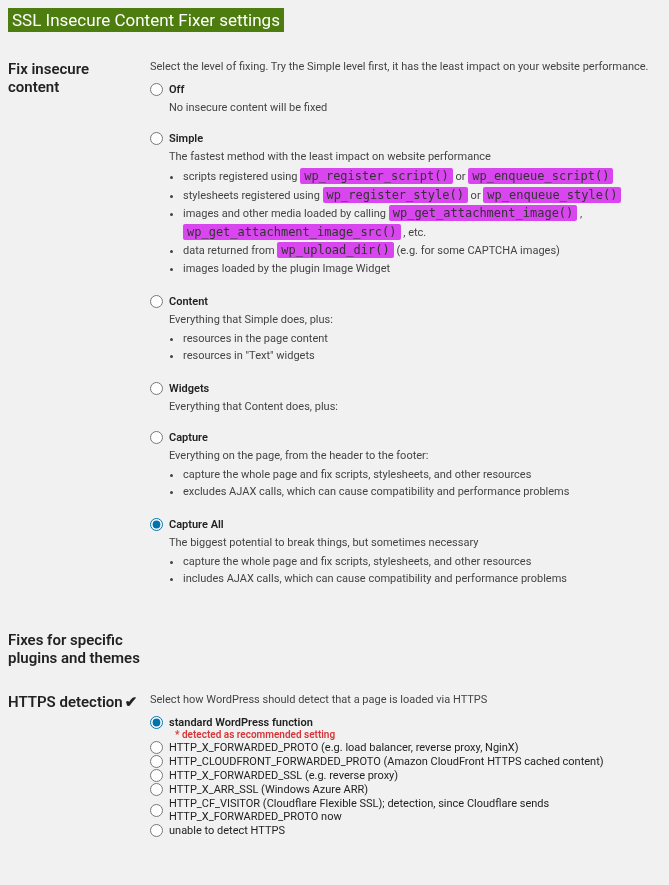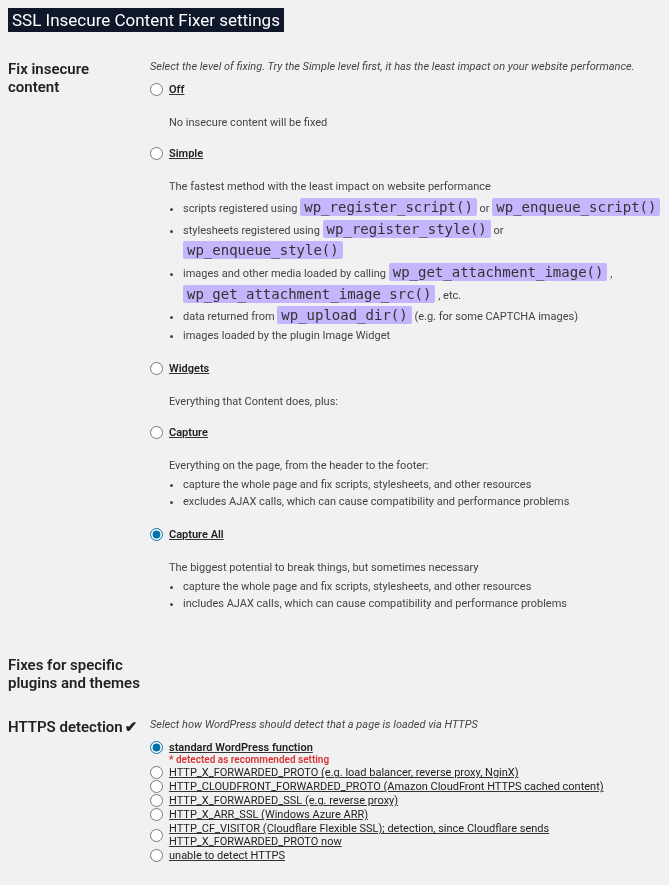--- a/index.html
+++ b/index.html
@@ -1,37 +1,37 @@
 <!DOCTYPE html>
 <html><head>
 <meta charset="utf-8">
 <style>
 * { box-sizing: border-box; margin: 0; padding: 0; }
 body { font-family: -apple-system, BlinkMacSystemFont, "Segoe UI", Roboto, Arial, sans-serif; font-size: 11px; color: #333; background: #f1f1f1; padding: 8px; width: 669px; }
-h1 { background: #0f172a; color: #fff; display: inline-block; padding: 2px 4px; font-size: 17px; font-weight: 400; margin-bottom: 28px; }
+h1 { background: #4d7c0f; color: #fff; display: inline-block; padding: 2px 4px; font-size: 17px; font-weight: 400; margin-bottom: 28px; }
 .form-row { display: flex; margin-bottom: 26px; }
 .form-label { width: 142px; flex-shrink: 0; font-weight: 600; font-size: 15px; color: #222; padding-right: 10px; }
 .form-label .check { margin-left: 2px; }
 .form-content { flex: 1; }
-.desc-italic { font-style: italic; color: #444; margin-bottom: 10px; display: block; }
+.desc-italic { color: #444; margin-bottom: 10px; display: block; }
 .radio-option { margin-bottom: 6px; }
-.radio-row { display: flex; align-items: center; text-decoration: underline; }
+.radio-row { display: flex; align-items: center; }
 .radio-row input[type="radio"] { margin-right: 6px; accent-color: #0073aa; }
 .radio-row label { font-weight: 600; color: #222; cursor: pointer; }
 .radio-row label.normal { font-weight: 400; }
-.option-desc { margin-left: 19px; margin-top: 20px; color: #444; }
+.option-desc { margin-left: 19px; margin-top: 5px; color: #444; }
 .option-list { margin-left: 19px; margin-top: 4px; }
 .option-list li { margin-left: 14px; list-style: disc; color: #444; line-height: 1.55; }
 .radio-group-spaced .radio-option { margin-bottom: 18px; }
 .radio-group-tight .radio-option { margin-bottom: 1px; }
-code { background: #c4b5fd; padding: 1px 4px; border-radius: 2px; font-family: Consolas, Monaco, monospace; font-size: 14px; color: #333; }
+code { background: #d946ef; padding: 1px 4px; border-radius: 2px; font-family: Consolas, Monaco, monospace; font-size: 12px; color: #333; }
 .checkbox-row { margin-bottom: 5px; display: flex; align-items: center; }
 .checkbox-row input[type="checkbox"] { margin-right: 6px; accent-color: #0073aa; }
 .checkbox-row label { color: #333; cursor: pointer; }
-.recommended { color: #d63638; font-weight: 600; margin-left: 19px; font-size: 10px; }
+.recommended { color: #d63638; font-weight: 600; margin-left: 25px; font-size: 10px; }
 </style>
 </head>
 <body>
 
 
 
 <h1>SSL Insecure Content Fixer settings</h1>
 
 
 <div class="form-row">
@@ -57,20 +57,31 @@
         <div class="option-desc">The fastest method with the least impact on website performance</div>
         <ul class="option-list">
           <li><span>scripts registered using </span><code>wp_register_script()</code><span> or </span><code>wp_enqueue_script()</code></li>
           <li><span>stylesheets registered using </span><code>wp_register_style()</code><span> or </span><code>wp_enqueue_style()</code></li>
           <li><span>images and other media loaded by calling </span><code>wp_get_attachment_image()</code><span> , </span><code>wp_get_attachment_image_src()</code><span> , etc.</span></li>
           <li><span>data returned from </span><code>wp_upload_dir()</code><span> (e.g. for some CAPTCHA images)</span></li>
           <li>images loaded by the plugin Image Widget</li>
         </ul>
       </div>
 
+      <div class="radio-option">
+        <div class="radio-row">
+          <input type="radio" name="fix" style="">
+          <label>Content</label>
+        </div>
+        <div class="option-desc">Everything that Simple does, plus:</div>
+        <ul class="option-list">
+          <li>resources in the page content</li>
+          <li>resources in "Text" widgets</li>
+        </ul>
+      </div>
 
       <div class="radio-option">
         <div class="radio-row">
           <input type="radio" name="fix" style="">
           <label>Widgets</label>
         </div>
         <div class="option-desc">Everything that Content does, plus:</div>
       </div>
 
       <div class="radio-option">

